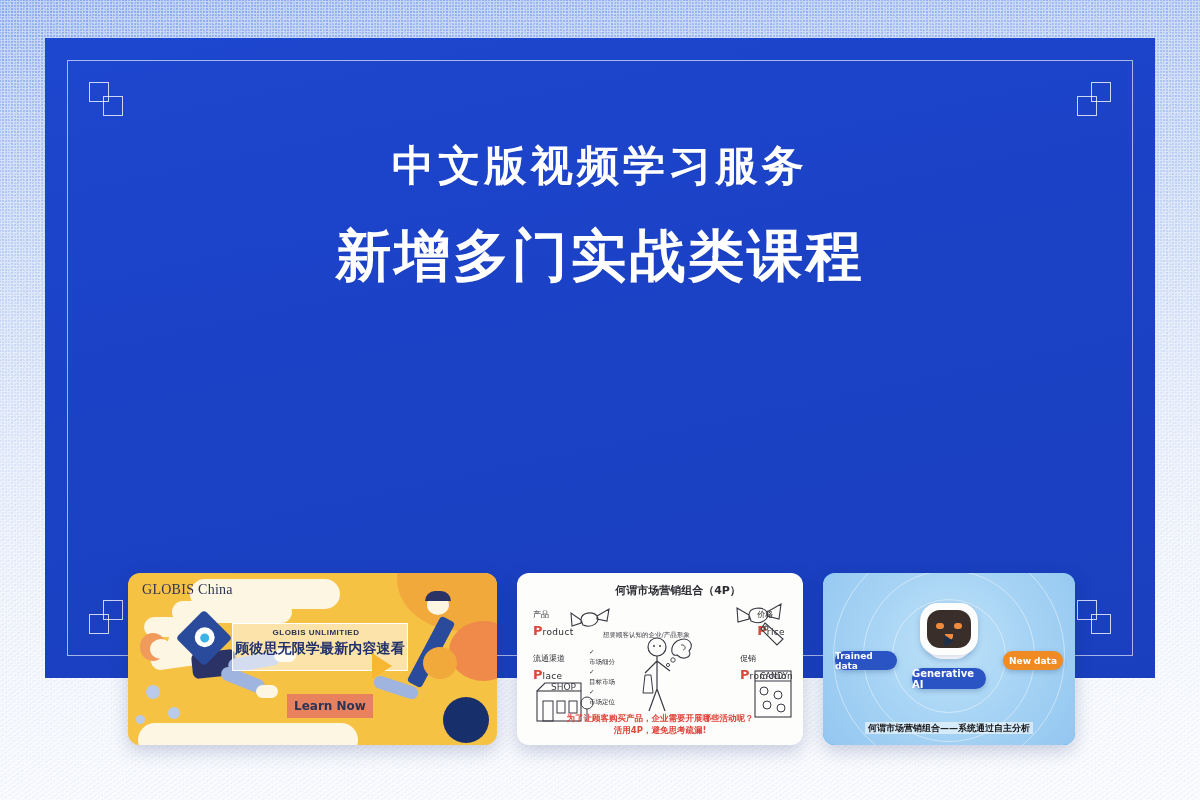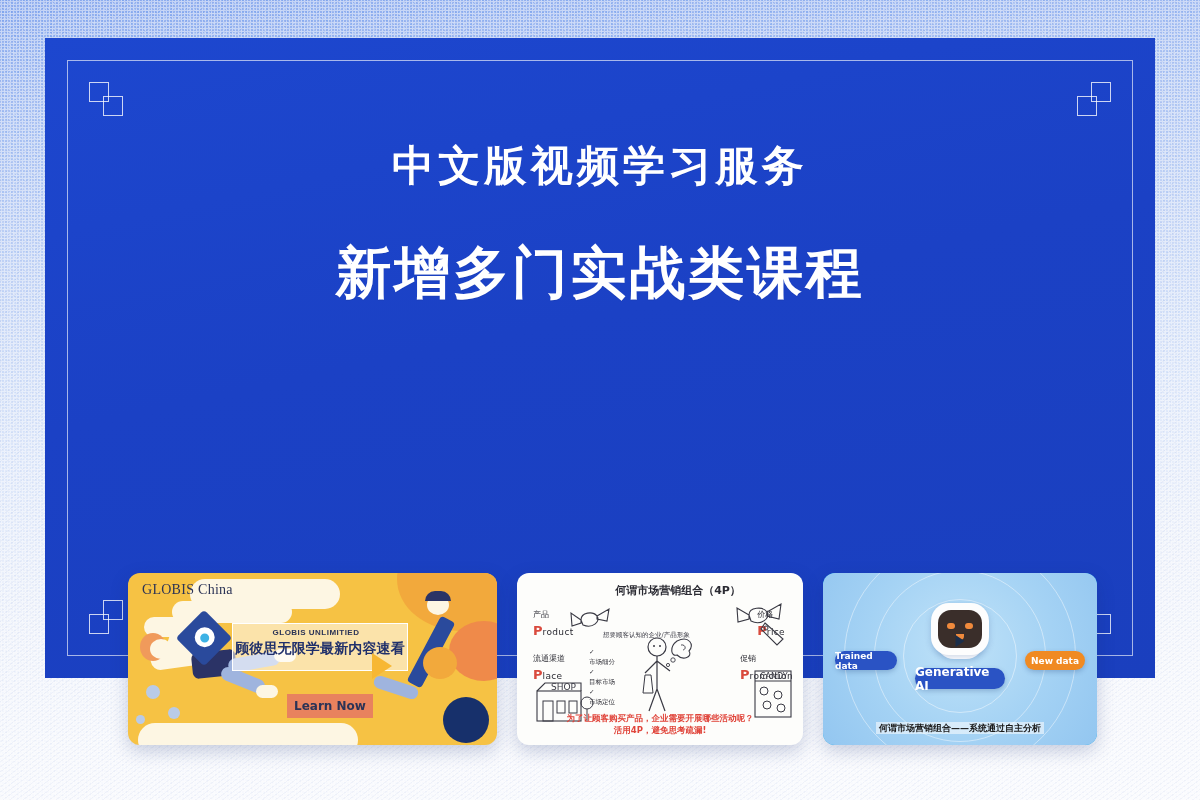--- a/index.html
+++ b/index.html
@@ -52,32 +52,32 @@
   .c-br{right:44px;bottom:44px;}
   .c-br .s1{right:0;bottom:0;} .c-br .s2{right:14px;bottom:14px;}
 
   
   .headlines{
     position:absolute;left:0;right:0;top:104px;text-align:center;color:#fff;
     font-family:"DejaVu Sans","Liberation Sans",sans-serif;
   }
   .hl{display:block;font-weight:bold;letter-spacing:.06em;line-height:1.15;
       text-shadow:0 1px 0 rgba(0,0,0,.06);}
-  .hl-1{font-size:42px;margin-bottom:51px;letter-spacing:.10em;}
+  .hl-1{font-size:42px;margin-bottom:34px;letter-spacing:.10em;}
   .hl-2{font-size:58px;margin-bottom:42px;letter-spacing:.06em;}
   .hl-3{font-size:56px;margin-bottom:40px;letter-spacing:.05em;}
   .hl-4{font-size:56px;letter-spacing:.05em;}
 
   
   .cards{position:absolute;left:0;top:573px;width:1200px;height:180px;}
   .card{position:absolute;top:0;height:172px;border-radius:12px;overflow:hidden;
         box-shadow:0 6px 18px rgba(20,40,110,.22);}
   .card-1{left:128px;width:369px;background:#f6c244;}
   .card-2{left:517px;width:286px;background:#fdfdfb;}
-  .card-3{left:823px;width:252px;background:#0ea5e9;padding-left:22px;}
+  .card-3{left:823px;width:252px;background:#0ea5e9;}
 
   
   .c1-blob{position:absolute;border-radius:50%;}
   .c1-cloud{position:absolute;background:#fdf6e3;border-radius:50px;}
   .c1-brand{position:absolute;left:14px;top:9px;font-family:"Liberation Serif","DejaVu Serif",serif;
             font-size:14px;color:#2b3356;letter-spacing:.02em;}
   .c1-box{position:absolute;left:104px;top:50px;width:174px;height:46px;
           border:1.4px solid #ffffff;background:rgba(255,255,255,.55);}
   .c1-en{position:absolute;left:0;right:8px;top:4px;text-align:center;font-size:8px;
          color:#2b3356;letter-spacing:.06em;font-weight:bold;}
@@ -134,22 +134,22 @@
   .c3-body{position:absolute;left:50%;transform:translateX(-50%);top:46px;width:48px;height:40px;
            border-radius:22px 22px 18px 18px;background:#fff;box-shadow:0 2px 6px rgba(30,70,140,.18);}
   .c3-play{position:absolute;left:50%;transform:translateX(-50%);top:62px;width:0;height:0;
            border-top:6px solid transparent;border-bottom:6px solid transparent;
            border-left:9px solid #1b2e4a;}
   .c3-pill{position:absolute;border-radius:14px;color:#fff;font-size:9px;font-weight:bold;
            display:flex;align-items:center;justify-content:center;
            font-family:"DejaVu Sans",sans-serif;box-shadow:0 2px 5px rgba(20,50,110,.25);}
   .c3-trained{left:12px;top:78px;width:62px;height:19px;background:#2a53c4;}
   .c3-new{right:12px;top:78px;width:60px;height:19px;background:#f08a22;}
-  .c3-gen{left:50%;transform:translateX(-50%);top:95px;width:90px;height:21px;background:#2a53c4;
-          font-size:12px;}
+  .c3-gen{left:50%;transform:translateX(-50%);top:95px;width:74px;height:21px;background:#2a53c4;
+          font-size:10px;}
   .c3-cap{position:absolute;left:0;right:0;bottom:10px;text-align:center;font-size:9px;
           font-weight:bold;color:#1b1b1b;font-family:"DejaVu Sans",sans-serif;}
   .c3-cap span{background:rgba(255,255,255,.55);padding:1px 3px;}
 </style>
 </head>
 <body>
 
 <div id="stage">
 
   <div class="bg-base"></div>

